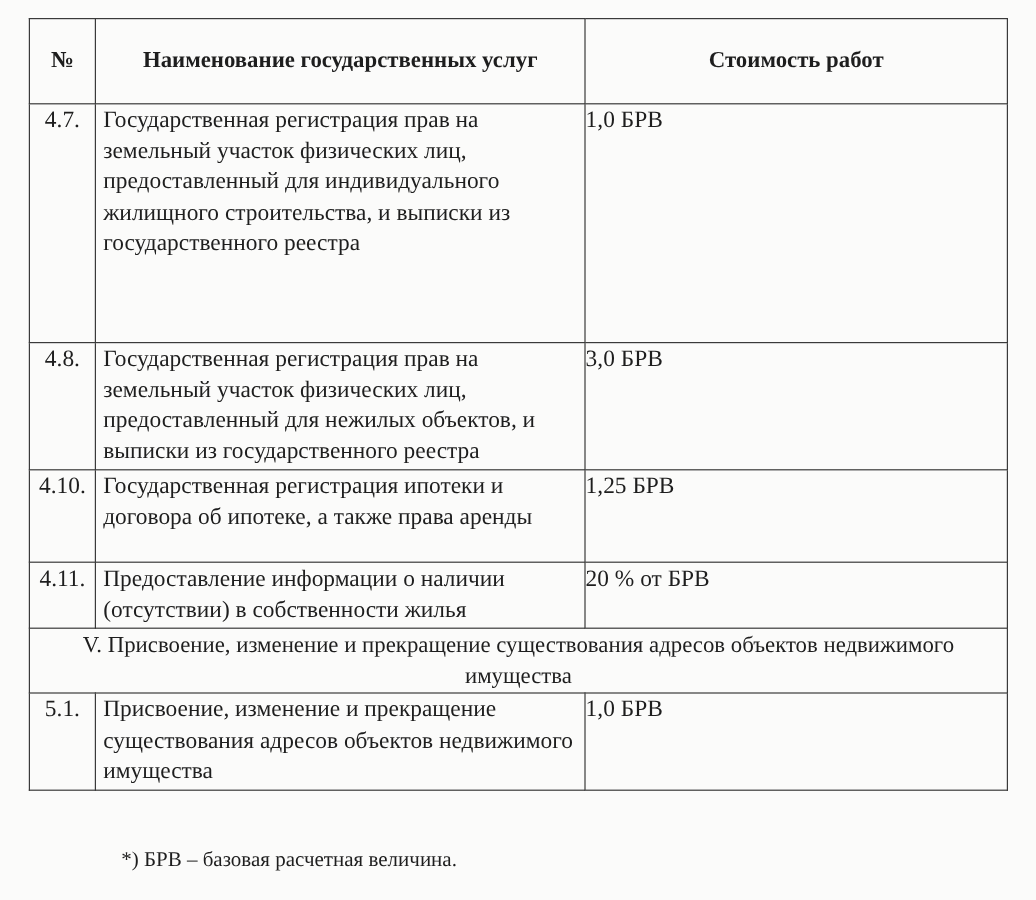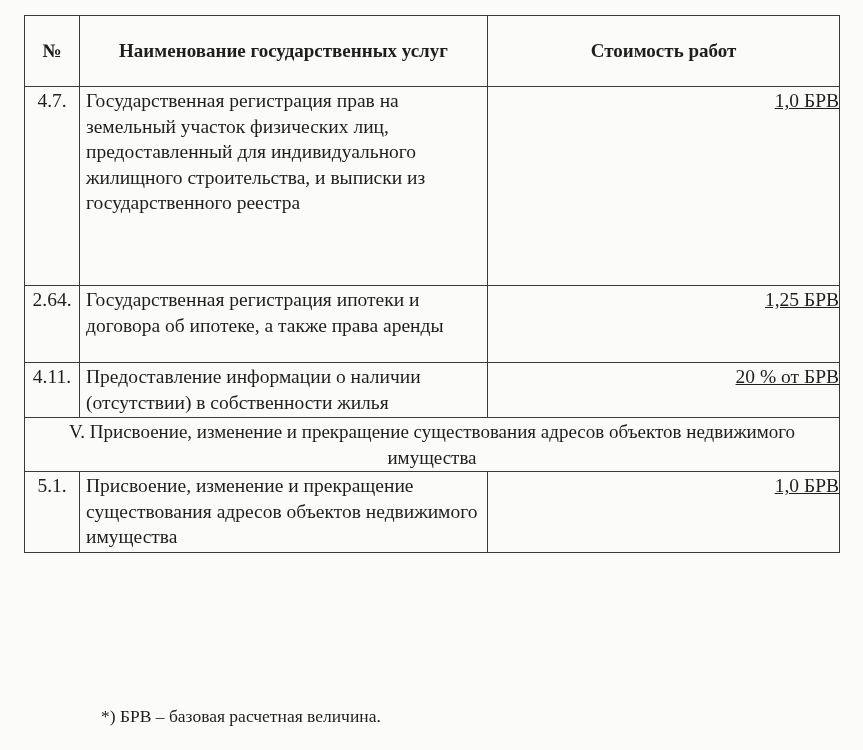--- a/index.html
+++ b/index.html
@@ -34,21 +34,21 @@
     vertical-align: middle !important;
     height: 70px;
   }
   th.h-name { padding: 0 6px; font-family: Liberation Serif, serif; }
   td {
     font-size: 19.5px;
     line-height: 25.5px;
   }
   td.num { text-align: center; padding-top: 1px !important; border-radius: 19px; }
   td.name { padding: 1px 4px 2px 6px !important; }
-  td.cost { text-align: right; padding-top: 1px !important; text-decoration: underline; }
+  td.cost { text-align: left; padding-top: 1px !important; }
   tr.section td {
     text-align: center;
     font-weight: normal;
     font-size: 19px;
     line-height: 26px;
     padding: 1px 0 0 0 !important;
     height: 51px;
   }
   .footnote {
     position: absolute;
@@ -71,22 +71,27 @@
       <th class="h-name">Наименование государственных услуг</th>
       <th>Стоимость работ</th>
     </tr>
   </thead>
   <tbody>
     <tr style="height:199px">
       <td class="num">4.7.</td>
       <td class="name">Государственная регистрация прав на земельный участок физических лиц, предоставленный для индивидуального жилищного строительства, и выписки из государственного реестра</td>
       <td class="cost">1,0 БРВ</td>
     </tr>
+    <tr style="height:103px">
+      <td class="num">4.8.</td>
+      <td class="name">Государственная регистрация прав на земельный участок физических лиц, предоставленный для нежилых объектов, и выписки из государственного реестра</td>
+      <td class="cost">3,0 БРВ</td>
+    </tr>
     <tr style="height:77px">
-      <td class="num">2.64.</td>
+      <td class="num">4.10.</td>
       <td class="name">Государственная регистрация ипотеки и договора об ипотеке, а также права аренды</td>
       <td class="cost">1,25 БРВ</td>
     </tr>
     <tr style="height:54px">
       <td class="num">4.11.</td>
       <td class="name">Предоставление информации о наличии (отсутствии) в собственности жилья</td>
       <td class="cost">20 % от БРВ</td>
     </tr>
     <tr class="section">
       <td colspan="3">V. Присвоение, изменение и прекращение существования адресов объектов недвижимого имущества</td>

